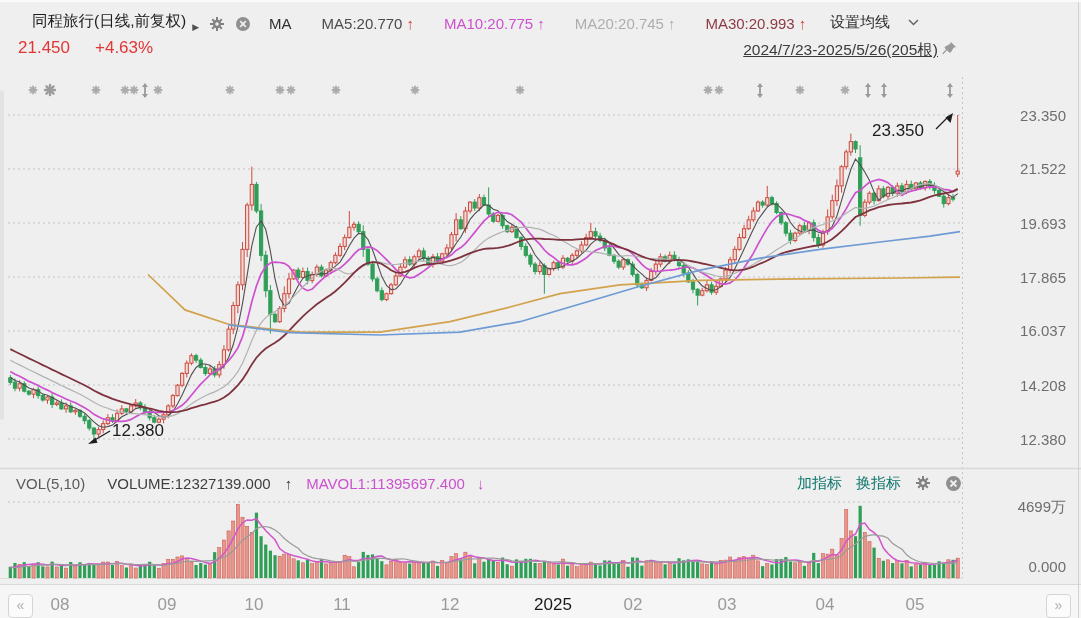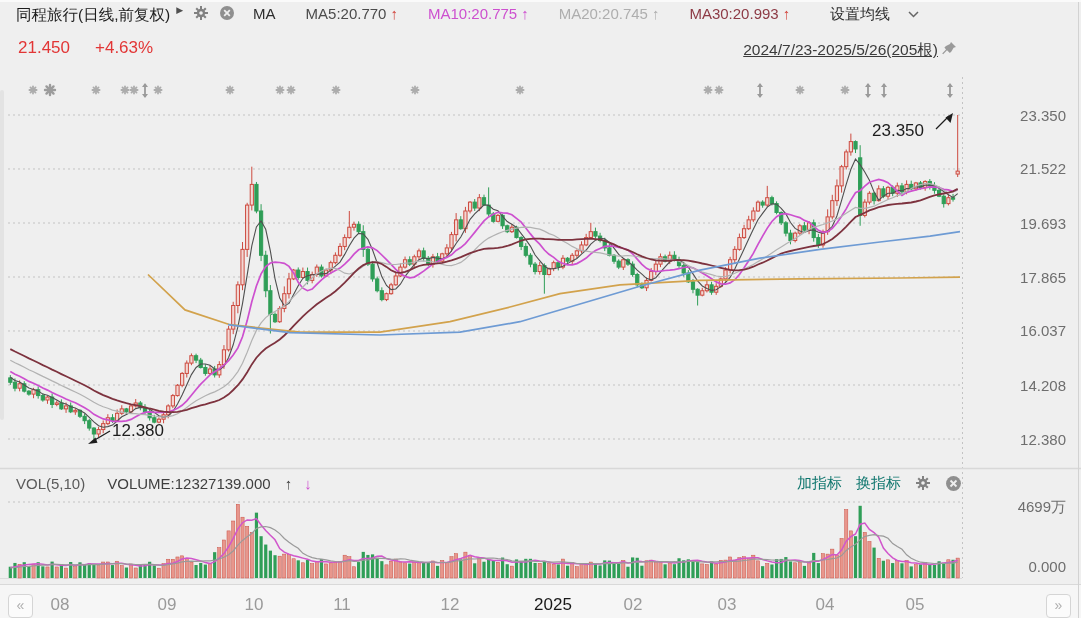--- a/index.html
+++ b/index.html
@@ -1,20 +1,20 @@
 <!DOCTYPE html>
 <html><head>
 <meta charset="utf-8">
 <style>
   html,body{margin:0;padding:0;}
   body{font-family:"Liberation Sans","DejaVu Sans",sans-serif;background:#e8e8e8;}
   #canvas{position:relative;width:1081px;height:618px;background:#efefef;overflow:hidden;border-top:2px solid #fafafa;}
   .abs{position:absolute;}
   #chart-svg{position:absolute;left:0;top:0;}
-  .row1{left:0;top:3px;width:1053px;height:27px;display:flex;align-items:flex-start;padding-left:16px;box-sizing:border-box;}
+  .row1{left:0;top:3px;width:1053px;height:27px;display:flex;align-items:flex-end;padding-left:32px;box-sizing:border-box;}
   .title{font-size:15.5px;color:#1c1c1c;}
   .caret-right{font-size:9px;color:#4f4f4f;margin-left:6px;}
   .icon-btn{margin-left:10px;display:inline-flex;align-items:center;cursor:pointer;}
   .ma-label{font-size:15px;color:#2e2e2e;margin-left:18px;}
   .ma-item{font-size:15px;margin-left:30px;white-space:nowrap;}
   .ma-item .arr{margin-left:4px;}
   .settings-btn{margin-left:auto;margin-right:134px;font-size:15px;color:#2e2e2e;display:inline-flex;align-items:center;gap:18px;cursor:pointer;}
   .row2{left:0;top:36px;width:1081px;height:26px;}
   .cur-price{left:18px;top:0;font-size:17px;color:#e23636;}
   .cur-change{left:95px;top:0;font-size:17px;color:#e23636;}
@@ -890,20 +890,21 @@
       <svg width="16" height="16" viewBox="0 0 16 16">
           <path d="M10 1 L15 6 L12.6 6.8 L10.4 10.6 L8.8 12 L6 9.2 L2.2 13.2 L1.2 12.4 L5 8.4 L3.4 6.6 L5 5 L9 3 Z" fill="#9a9a9a"></path>
         </svg>
     </span>
   </div>
 
   <div class="abs vol-header">
     <span class="vol-ind">VOL(5,10)</span>
     <span class="vol-text">VOLUME:12327139.000</span>
     <span class="vol-arrow">↑</span>
+    <span class="mavol-text" style="color:#cd50cf;">MAVOL1:11395697.400</span>
     <span class="mavol-arrow" style="color:#cd50cf;">↓</span>
     <span class="vh-right">
       <span class="vh-btn">加指标</span>
       <span class="vh-btn">换指标</span>
       <span class="icon-btn" style="margin-left:0;">
         <svg width="16" height="16" viewBox="0 0 16 16">
             <g stroke="#818181" stroke-width="2">
               <line x1="8" y1="1" x2="8" y2="4"></line>
               <line x1="8" y1="12" x2="8" y2="15"></line>
               <line x1="1" y1="8" x2="4" y2="8"></line>

